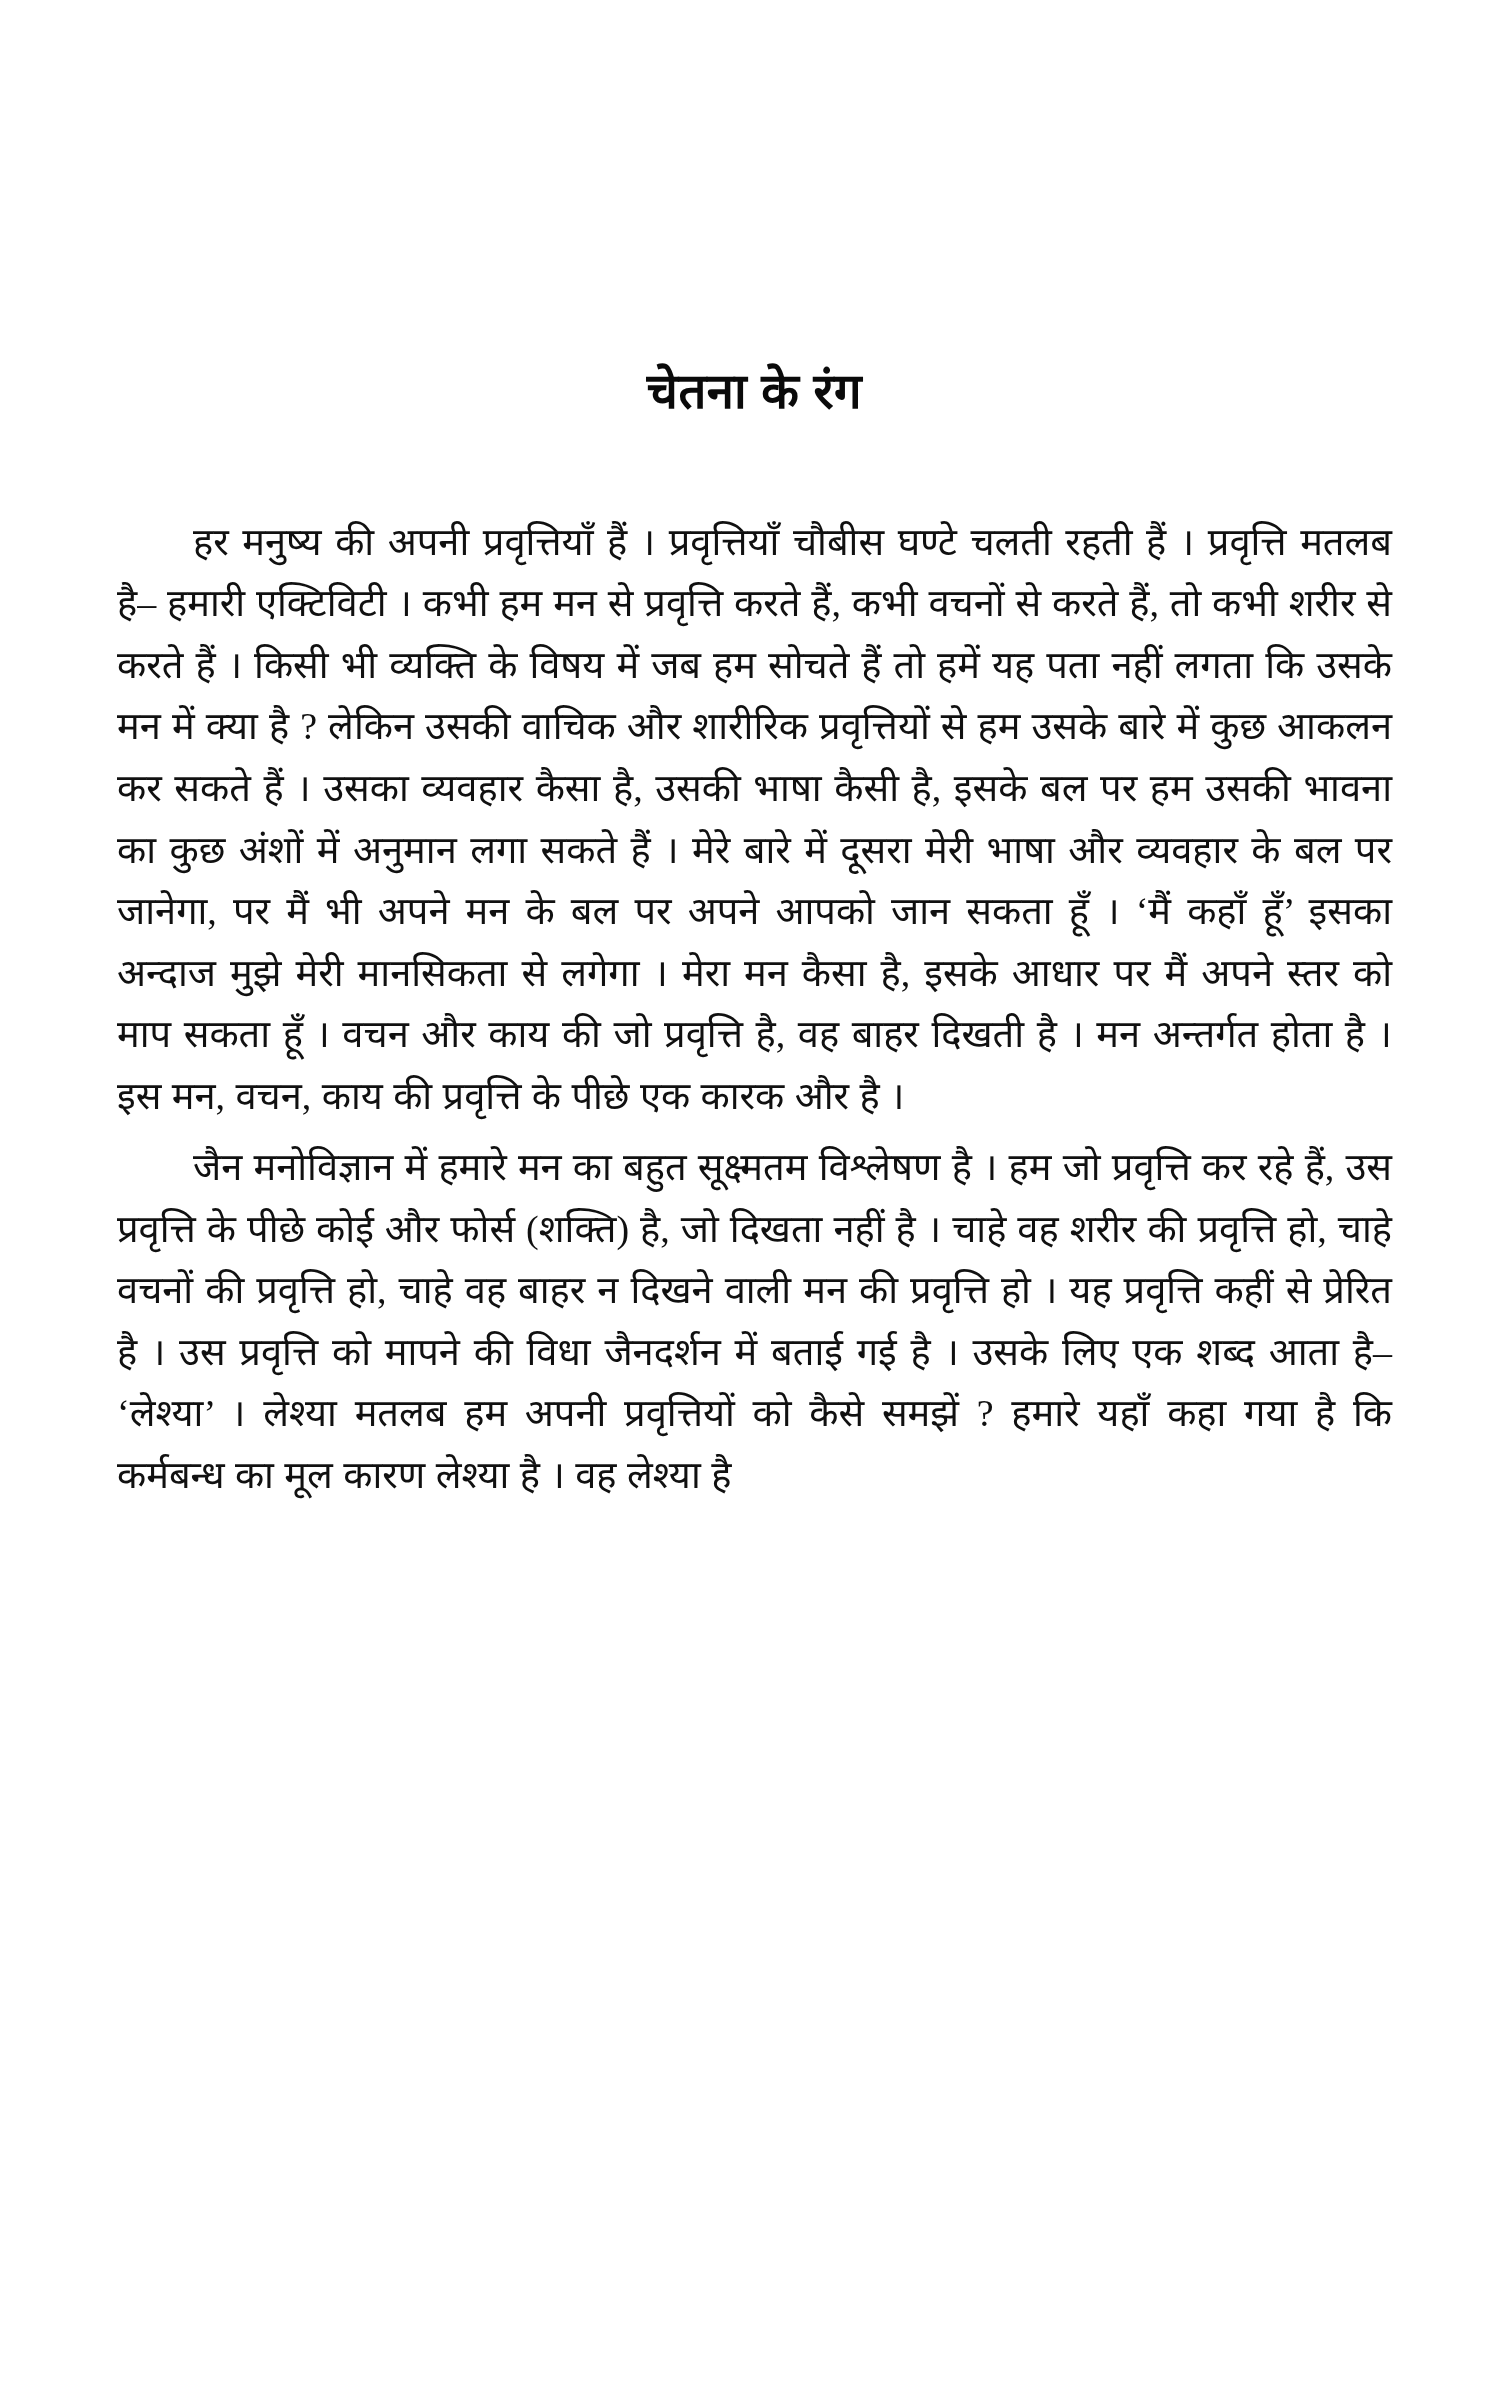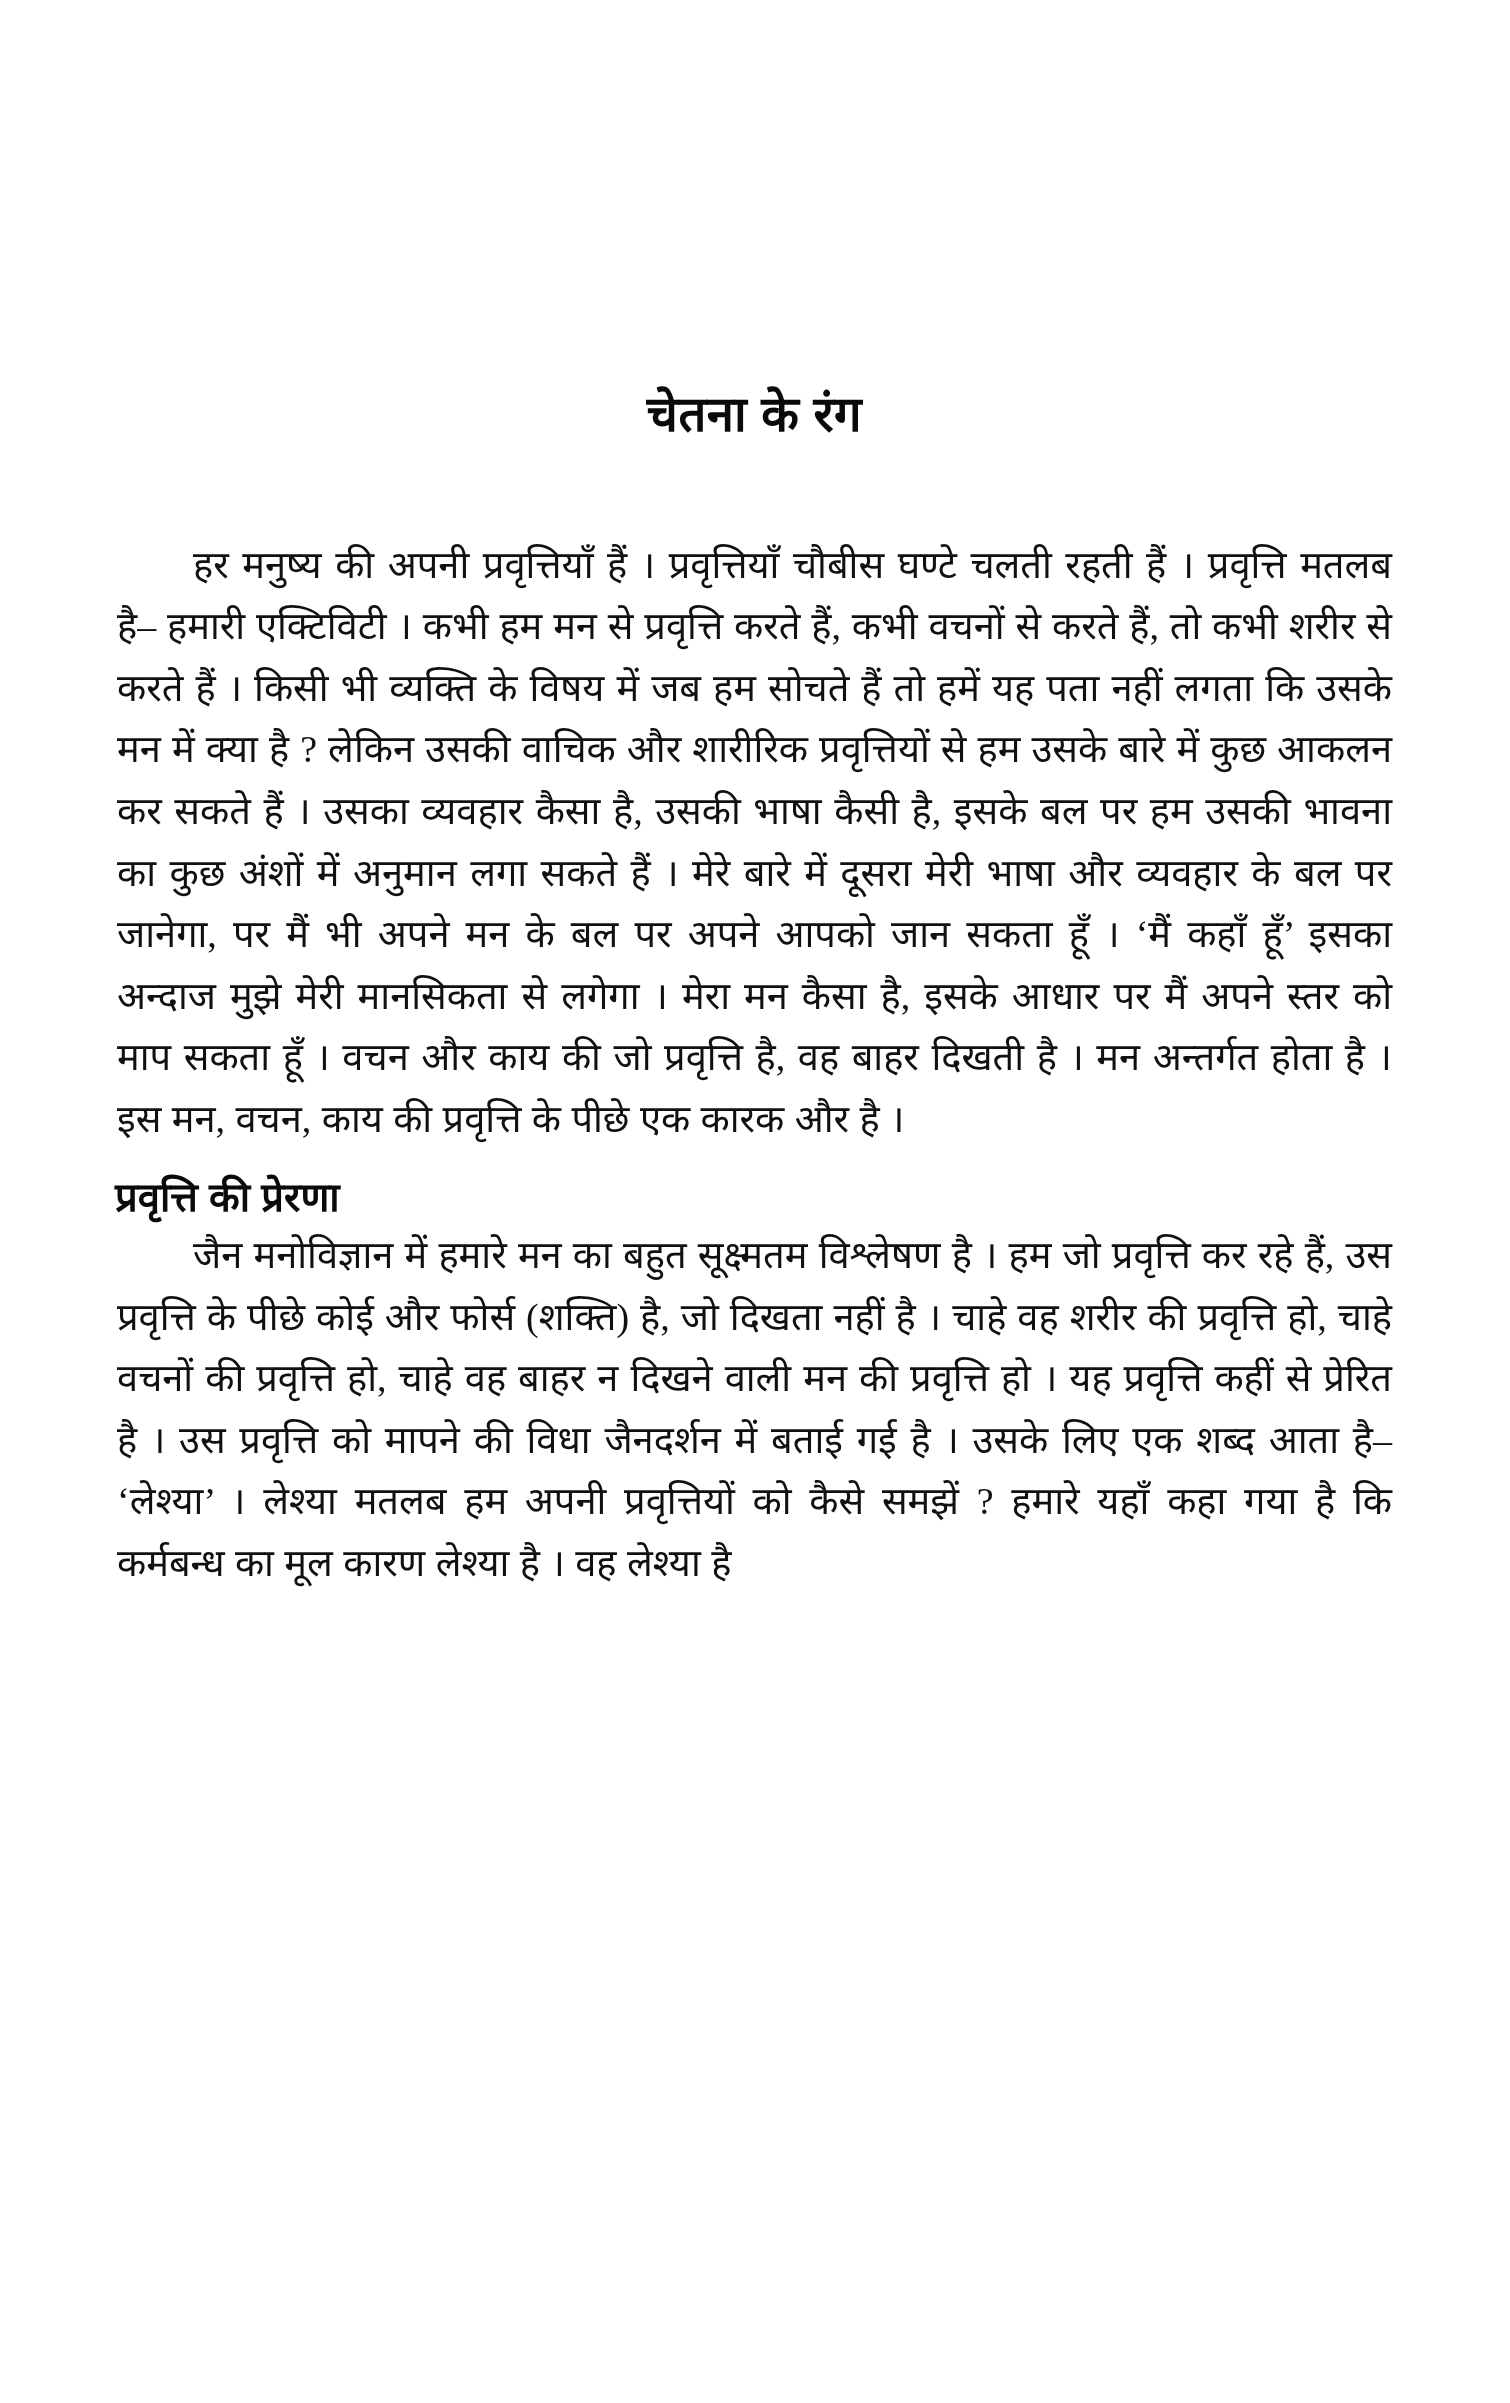--- a/index.html
+++ b/index.html
@@ -19,21 +19,21 @@
     position: relative;
     width: 1510px;
     height: 2404px;
     box-sizing: border-box;
     padding: 0;
     overflow: hidden;
   }
   .content {
     position: absolute;
     left: 115px;
-    top: 385px;
+    top: 362px;
     width: 1279px;
   }
   .doc-title {
     text-align: center;
     font-family: "Liberation Sans", "DejaVu Sans", sans-serif;
     font-weight: bold;
     font-size: 49px;
     line-height: 1.2;
     letter-spacing: 0.5px;
     margin: 0 0 91px 0;
@@ -68,19 +68,18 @@
 
 <div class="page">
   <div class="content">
 
     <h1 class="doc-title">चेतना के रंग</h1>
 
     <p class="para indent">हर मनुष्य की अपनी प्रवृत्तियाँ हैं । प्रवृत्तियाँ चौबीस घण्टे चलती रहती हैं । प्रवृत्ति मतलब है– हमारी एक्टिविटी । कभी हम मन से प्रवृत्ति करते हैं, कभी वचनों से करते हैं, तो कभी शरीर से करते हैं । किसी भी व्यक्ति के विषय में जब हम सोचते हैं तो हमें यह पता नहीं लगता कि उसके मन में क्या है ? लेकिन उसकी वाचिक और शारीरिक प्रवृत्तियों से हम उसके बारे में कुछ आकलन कर सकते हैं । उसका व्यवहार कैसा है, उसकी भाषा कैसी है, इसके बल पर हम उसकी भावना का कुछ अंशों में अनुमान लगा सकते हैं । मेरे बारे में दूसरा मेरी भाषा और व्यवहार के बल पर जानेगा, पर मैं भी अपने मन के बल पर अपने आपको जान सकता हूँ । ‘मैं कहाँ हूँ’ इसका अन्दाज मुझे मेरी मानसिकता से लगेगा । मेरा मन कैसा है, इसके आधार पर मैं अपने स्तर को माप सकता हूँ । वचन और काय की जो प्रवृत्ति है, वह बाहर दिखती है । मन अन्तर्गत होता है । इस मन, वचन, काय की प्रवृत्ति के पीछे एक कारक और है ।</p>
 
     <div class="spacer-sm"></div>
 
-    <h2 class="subhead">प्रवृत्ति की प्रेरणा</h2>
 
     <p class="para indent">जैन मनोविज्ञान में हमारे मन का बहुत सूक्ष्मतम विश्लेषण है । हम जो प्रवृत्ति कर रहे हैं, उस प्रवृत्ति के पीछे कोई और फोर्स (शक्ति) है, जो दिखता नहीं है । चाहे वह शरीर की प्रवृत्ति हो, चाहे वचनों की प्रवृत्ति हो, चाहे वह बाहर न दिखने वाली मन की प्रवृत्ति हो । यह प्रवृत्ति कहीं से प्रेरित है । उस प्रवृत्ति को मापने की विधा जैनदर्शन में बताई गई है । उसके लिए एक शब्द आता है– ‘लेश्या’ । लेश्या मतलब हम अपनी प्रवृत्तियों को कैसे समझें ? हमारे यहाँ कहा गया है कि कर्मबन्ध का मूल कारण लेश्या है । वह लेश्या है</p>
 
   </div>
 </div>
 
 
 </body></html>

